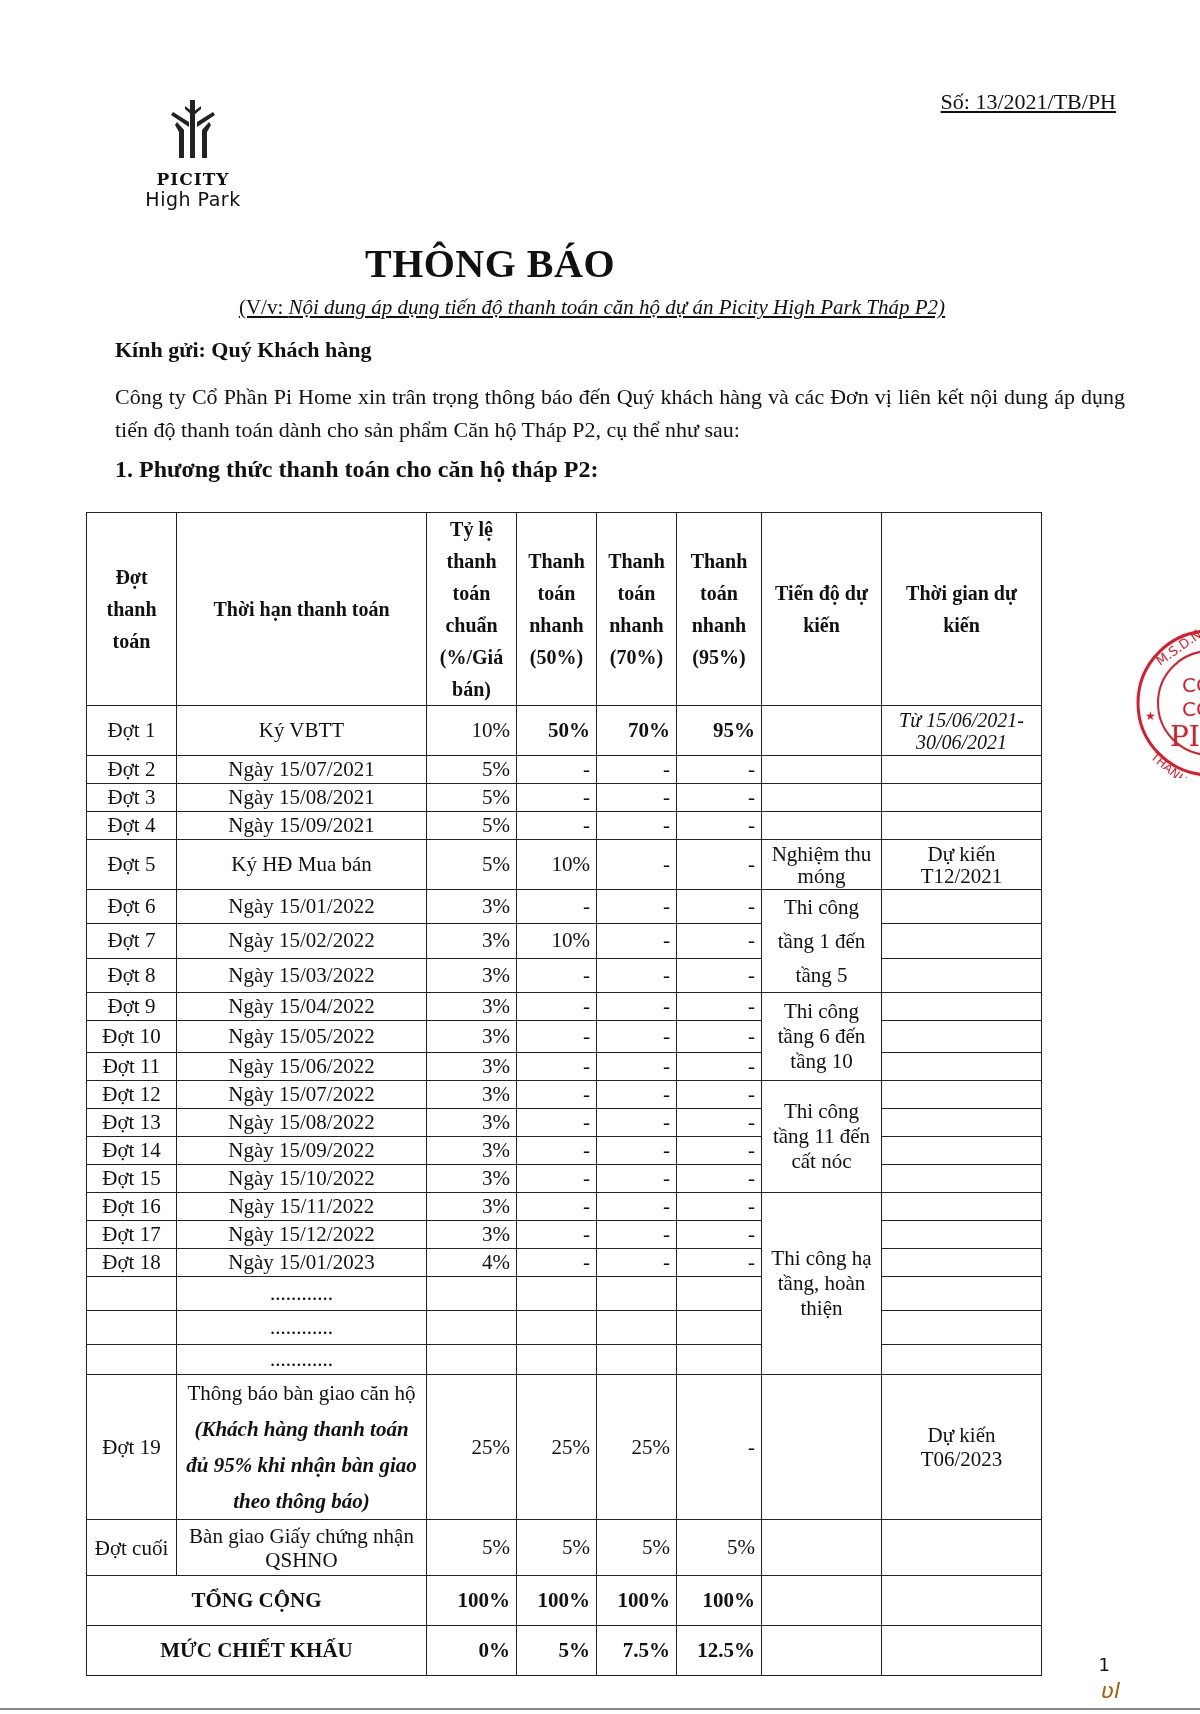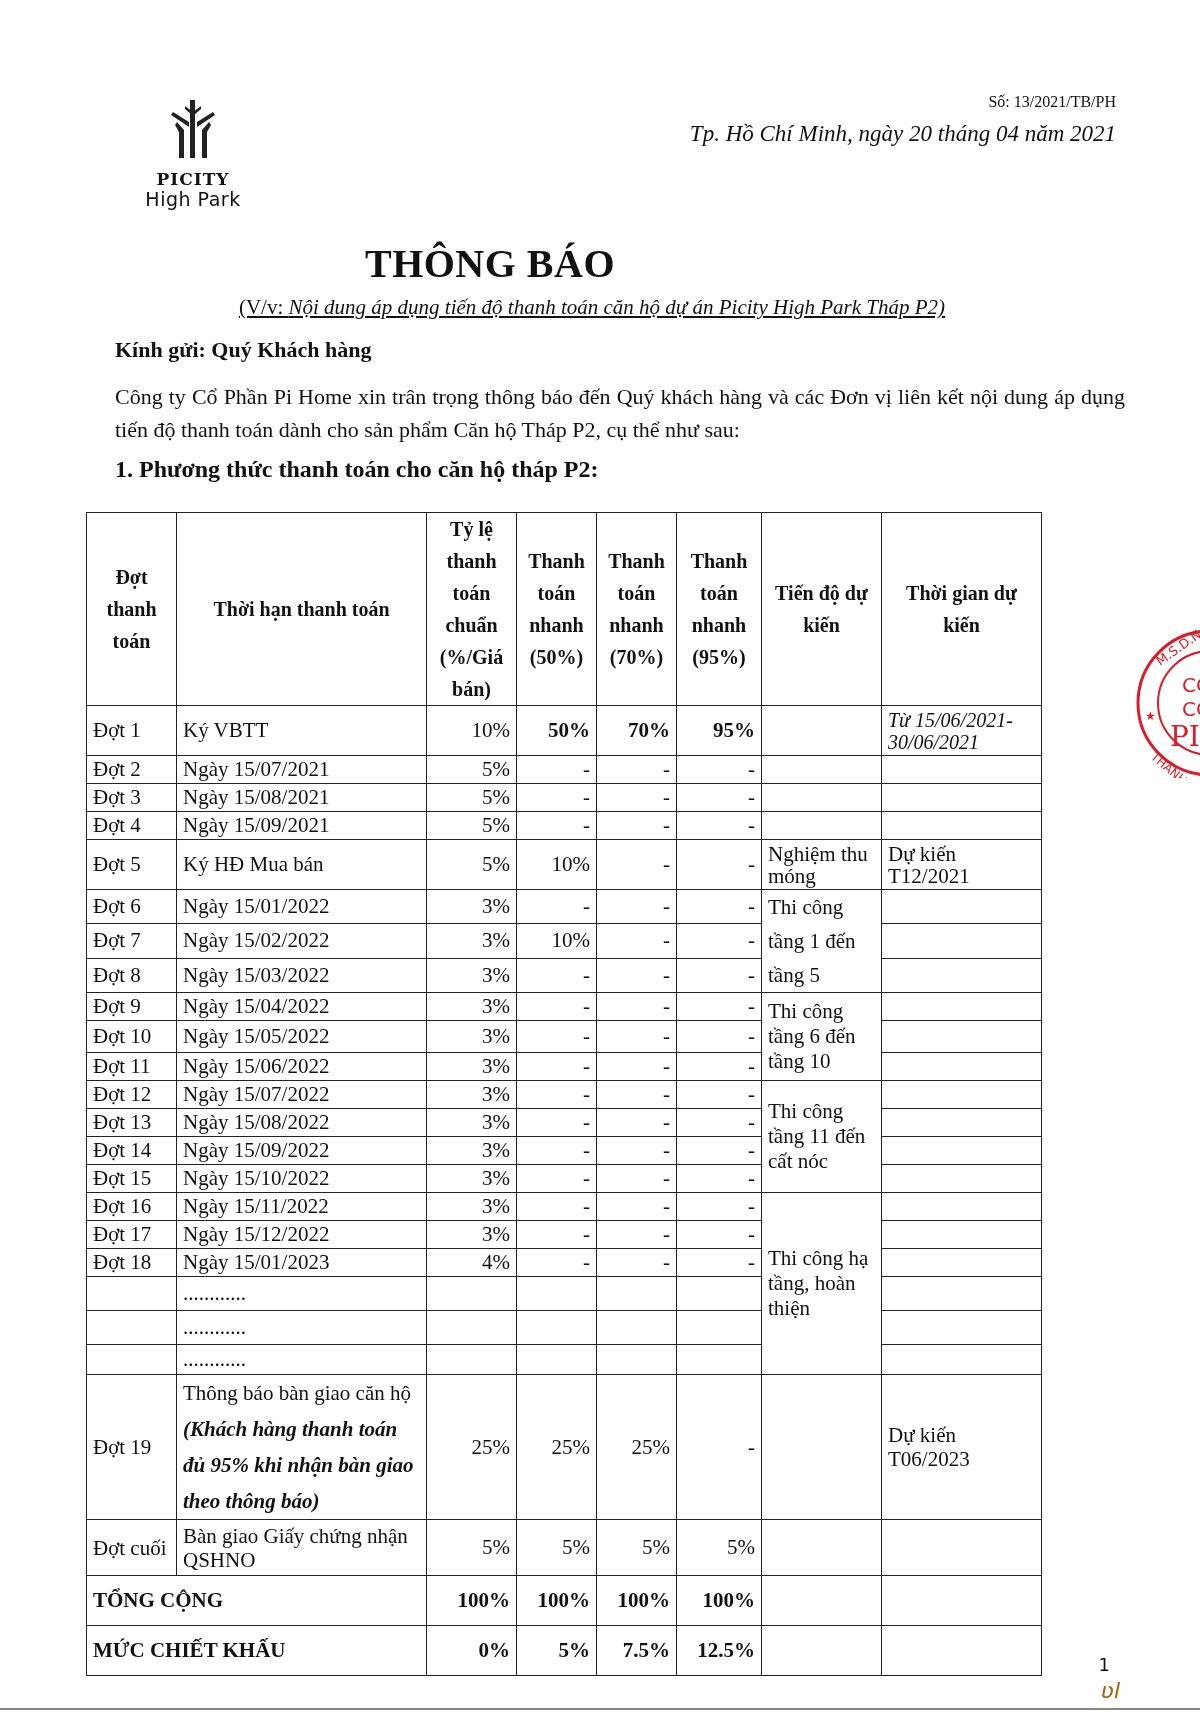--- a/index.html
+++ b/index.html
@@ -4,32 +4,32 @@
 <style>
   html, body { margin:0; padding:0; background:#ffffff; }
   body { width:1200px; height:1714px; position:relative; overflow:hidden;
          font-family:"Liberation Serif", "DejaVu Serif", serif; color:#111; }
   .logo { position:absolute; left:128px; top:100px; width:130px; text-align:center; }
   .logo svg { display:block; margin:0 auto; }
   .logo .l1 { font-family:"DejaVu Serif", serif; font-weight:bold; font-size:17px; letter-spacing:1px; margin-top:10px; line-height:18px; }
   .logo .l2 { font-family:"DejaVu Sans", sans-serif; font-size:19px; line-height:22px; letter-spacing:0.5px; }
   .hdr-right { position:absolute; right:84px; top:86px; text-align:right; }
   .hdr-right .company { font-weight:bold; font-size:25px; line-height:32px; }
-  .hdr-right .num { font-size:16px; line-height:32px; }
+  .hdr-right .num { font-size:22px; line-height:32px;text-decoration:underline; }
   .hdr-right .date { font-style:italic; font-size:23px; line-height:32px; }
   .title { position:absolute; left:0; width:980px; top:240px; text-align:center; font-weight:bold; font-size:40px; letter-spacing:0.5px; }
   .subtitle { position:absolute; left:0; width:1184px; top:295px; text-align:center; font-size:21px;text-decoration:underline; }
   .subtitle i { font-style:italic; }
   .greeting { position:absolute; left:115px; top:337px; font-weight:bold; font-size:22px; }
   .para { position:absolute; left:115px; top:380px; width:1010px; font-size:22px; line-height:33px; text-align:justify; }
   .section { position:absolute; left:115px; top:456px; font-weight:bold; font-size:24px; }
   table.pay { position:absolute; left:86px; top:512px; border-collapse:collapse; font-size:21px; }
   table.pay td, table.pay th { border:1.5px solid #222; padding:0 6px; }
   table.pay th { font-weight:bold; font-size:20px; line-height:32px; text-align:center; vertical-align:middle; }
-  .c { text-align:left; }
+  .c { text-align:center; }
   .r { text-align:right; }
   .b { font-weight:bold; }
   .it { font-style:italic; }
   .bi { font-weight:bold; font-style:italic; }
   .pg { position:absolute; right:90px; top:1654px; font-family:"DejaVu Sans", sans-serif; font-size:18px; }
   .sig { position:absolute; right:80px; top:1678px; font-family:"DejaVu Sans", sans-serif; color:#a16207; font-size:22px; font-style:italic; }
   .bottom-line { position:absolute; left:0; top:1708px; width:1200px; height:2px; background:#888; }
   .stamp { position:absolute; left:1130px; top:628px; width:150px; height:150px; }
 </style>
 </head>
@@ -45,21 +45,20 @@
       <polygon points="10,22 17,30 17,58 12,58 12,32 8,25"></polygon>
       <polygon points="42,22 35,30 35,58 40,58 40,32 44,25"></polygon>
     </g>
   </svg>
   <div class="l1">PICITY</div>
   <div class="l2">High Park</div>
 </div>
 
 <div class="hdr-right">
   <div class="num">Số: 13/2021/TB/PH</div>
-  <div class="date">Tp. Hồ Chí Minh, ngày 20 tháng 04 năm 2021</div>
 </div>
 
 <div class="title">THÔNG BÁO</div>
 <div class="subtitle"><span>(V/v: </span><i>Nội dung áp dụng tiến độ thanh toán căn hộ dự án Picity High Park Tháp P2)</i></div>
 <div class="greeting">Kính gửi: Quý Khách hàng</div>
 <div class="para">Công ty Cổ Phần Pi Home xin trân trọng thông báo đến Quý khách hàng và các Đơn vị liên kết nội dung áp dụng tiến độ thanh toán dành cho sản phẩm Căn hộ Tháp P2, cụ thể như sau:</div>
 <div class="section">1.  Phương thức thanh toán cho căn hộ tháp P2:</div>
 
 <table class="pay">
   <colgroup>

